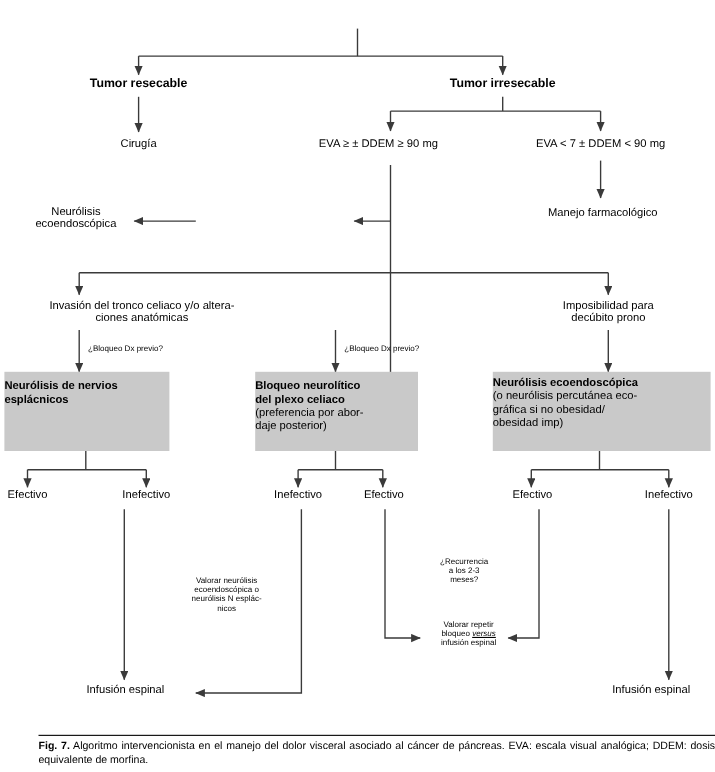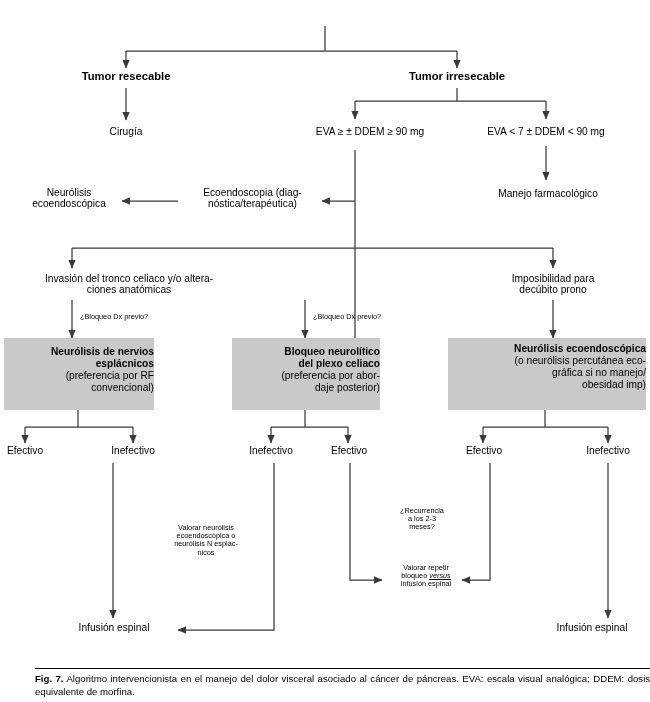--- a/index.html
+++ b/index.html
@@ -36,21 +36,21 @@
   .t11 { font-size: 11.2px; }
   .t10 { font-size: 10.2px; }
   .t7  { font-size: 7.3px; }
   .bold { font-weight: bold; }
   .graybox {
     position: absolute;
     background: #c9c9c9;
     box-sizing: border-box;
   }
   .graybox .inner {
-    text-align: right;
+    text-align: left;
     line-height: 1.18;
     font-size: 10.2px;
     white-space: pre-line;
   }
   .graybox .hdr {
     font-weight: bold;
   }
   .caption-wrap {
     position: absolute;
     left: 4px;
@@ -142,55 +142,51 @@
       <path d="M608,463 L608,618" marker-end="url(#arr)"></path>
 
     </g>
   </svg>
 
 
   <div class="node-text t11 bold" style="left:46px; top:70px; width:160px;">Tumor resecable</div>
   <div class="node-text t11 bold" style="left:377px; top:70px; width:160px;">Tumor irresecable</div>
 
   <div class="node-text t10" style="left:66px; top:126px; width:120px;">Cirugía</div>
-  <div class="node-text t10" style="left:290px; top:126px; width:160px;">EVA ≥ ± DDEM ≥ 90 mg</div>
+  <div class="node-text t10" style="left:264px; top:126px; width:160px;">EVA ≥ ± DDEM ≥ 90 mg</div>
   <div class="node-text t10" style="left:466px; top:126px; width:160px;">EVA &lt; 7 ± DDEM &lt; 90 mg</div>
 
   <div class="node-text t10" style="left:14px; top:187px; width:110px;">Neurólisis
 ecoendoscópica</div>
-  <div class="node-text t10" style="left:180px; top:187px; width:145px;">Ecoendoscopia (diag-
-nóstica/terapéutica)</div>
   <div class="node-text t10" style="left:473px; top:188px; width:150px;">Manejo farmacológico</div>
 
   <div class="node-text t10" style="left:4px; top:273px; width:250px;">Invasión del tronco celiaco y/o altera-
 ciones anatómicas</div>
   <div class="node-text t10" style="left:473px; top:273px; width:160px;">Imposibilidad para
 decúbito prono</div>
 
   <div class="node-text t7" style="left:80px; top:313px; width:110px; text-align:left;">¿Bloqueo Dx previo?</div>
   <div class="node-text t7" style="left:313px; top:313px; width:110px; text-align:left;">¿Bloqueo Dx previo?</div>
 
   <div class="graybox" style="left:4px; top:338px; width:150px; height:72px; padding-top:8px;">
     <div class="inner hdr">Neurólisis de nervios
 esplácnicos</div>
-    <div class="inner">(preferencia por RF
-convencional)</div>
   </div>
 
   <div class="graybox" style="left:232px; top:338px; width:148px; height:72px; padding-top:8px;">
     <div class="inner hdr">Bloqueo neurolítico
 del plexo celiaco</div>
     <div class="inner">(preferencia por abor-
 daje posterior)</div>
   </div>
 
   <div class="graybox" style="left:448px; top:338px; width:198px; height:72px; padding-top:5px;">
     <div class="inner hdr">Neurólisis ecoendoscópica</div>
     <div class="inner">(o neurólisis percutánea eco-
-gráfica si no manejo/
+gráfica si no obesidad/
 obesidad imp)</div>
   </div>
 
   <div class="node-text t10" style="left:-10px; top:445px; width:70px;">Efectivo</div>
   <div class="node-text t10" style="left:96px; top:445px; width:74px;">Inefectivo</div>
 
   <div class="node-text t10" style="left:234px; top:445px; width:74px;">Inefectivo</div>
   <div class="node-text t10" style="left:315px; top:445px; width:68px;">Efectivo</div>
 
   <div class="node-text t10" style="left:450px; top:445px; width:68px;">Efectivo</div>

